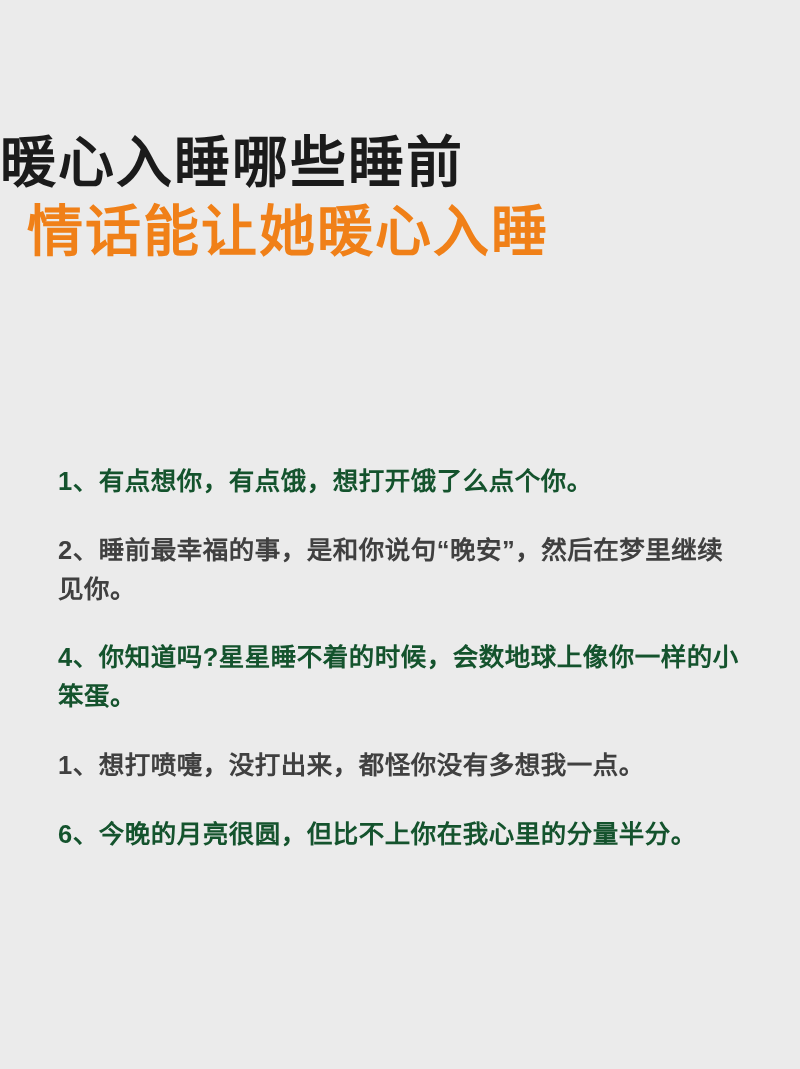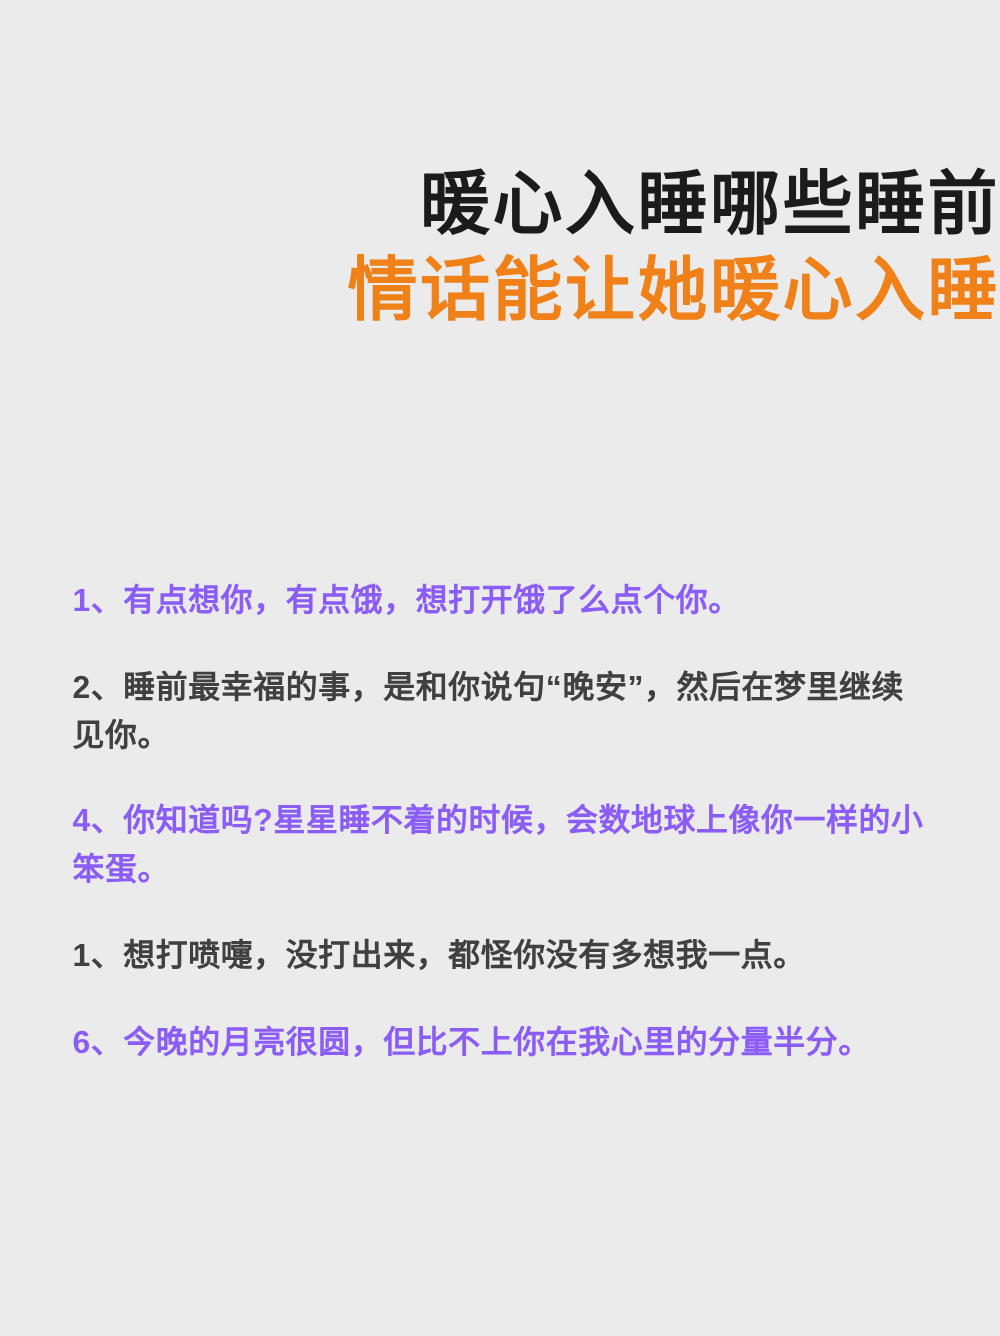--- a/index.html
+++ b/index.html
@@ -15,22 +15,21 @@
   }
   .poster {
     position: relative;
     width: 800px;
     height: 1069px;
     background: #ebebeb;
     box-sizing: border-box;
   }
   .title-block {
     padding-top: 128px;
-    text-align: right;
-    padding-left: 48px;
+    text-align: left;
   }
   .title-line {
     font-size: 56px;
     font-weight: bold;
     letter-spacing: 2px;
     line-height: 1.24;
     white-space: nowrap;
   }
   .title-line-1 {
     color: #1b1b1b;
@@ -47,21 +46,21 @@
   }
   .list-item {
     font-size: 25.5px;
     font-weight: bold;
     line-height: 1.52;
     letter-spacing: 0.5px;
     margin-bottom: 30px;
     text-align: left;
   }
   .list-item.dark {
-    color: #8b5cf6;
+    color: #14532d;
   }
   .list-item.accent {
     color: #404040;
   }
 </style>
 </head>
 <body>
 
 <div class="poster">
 

